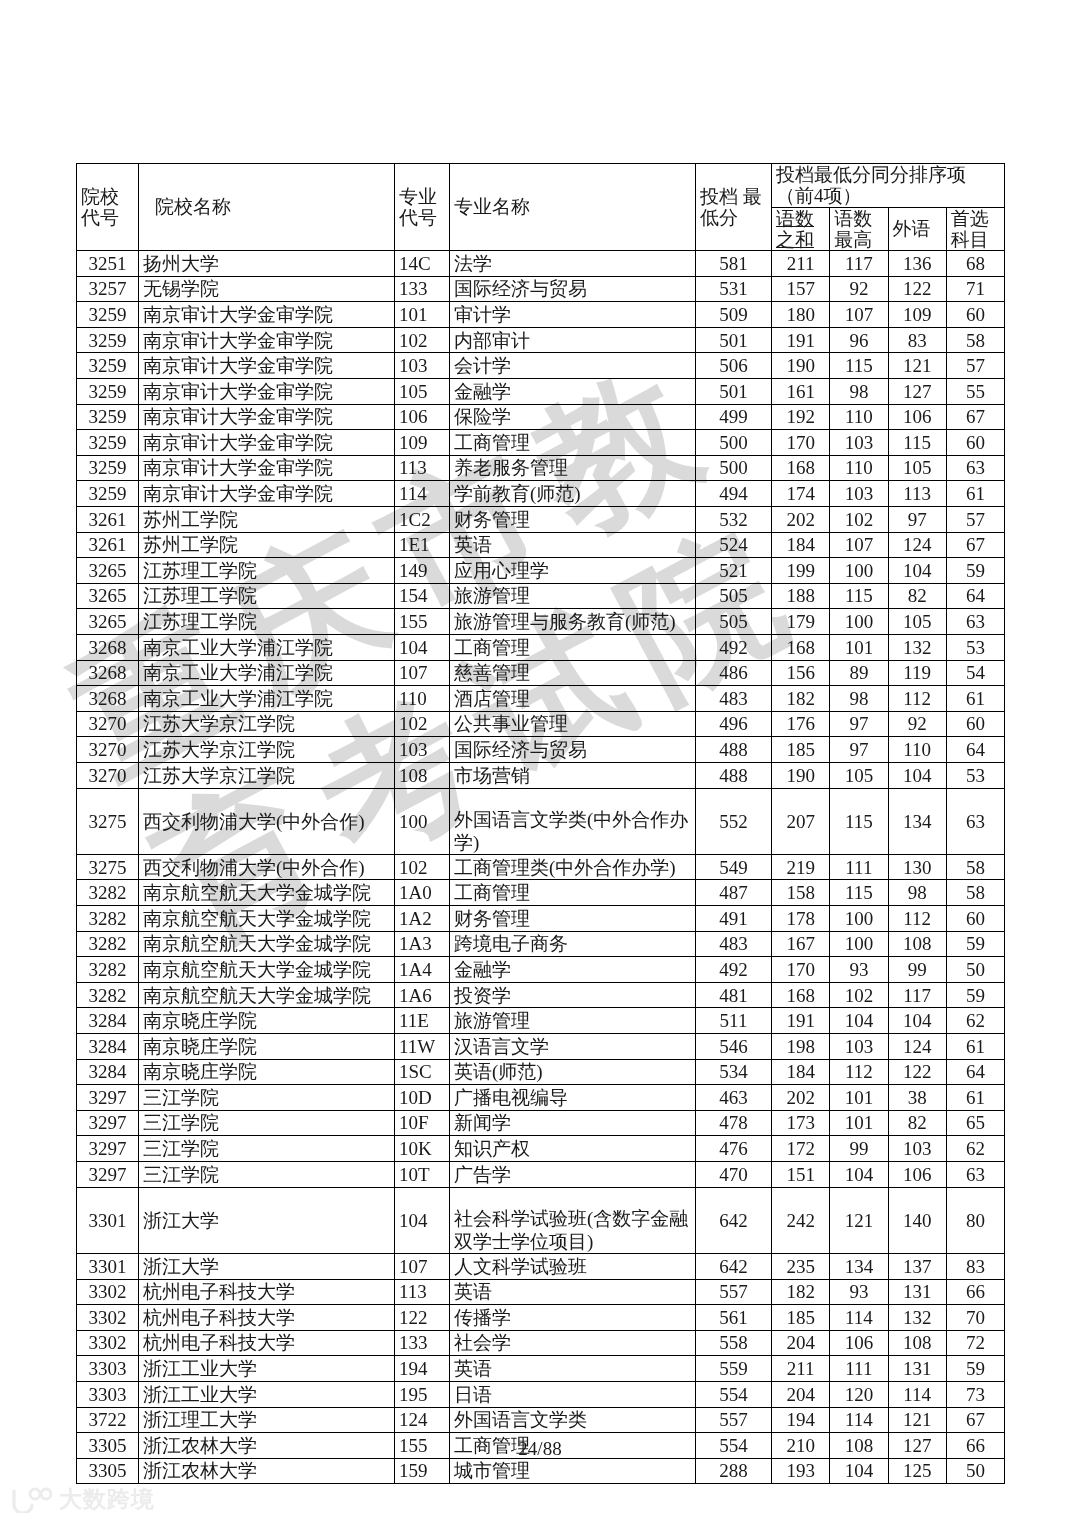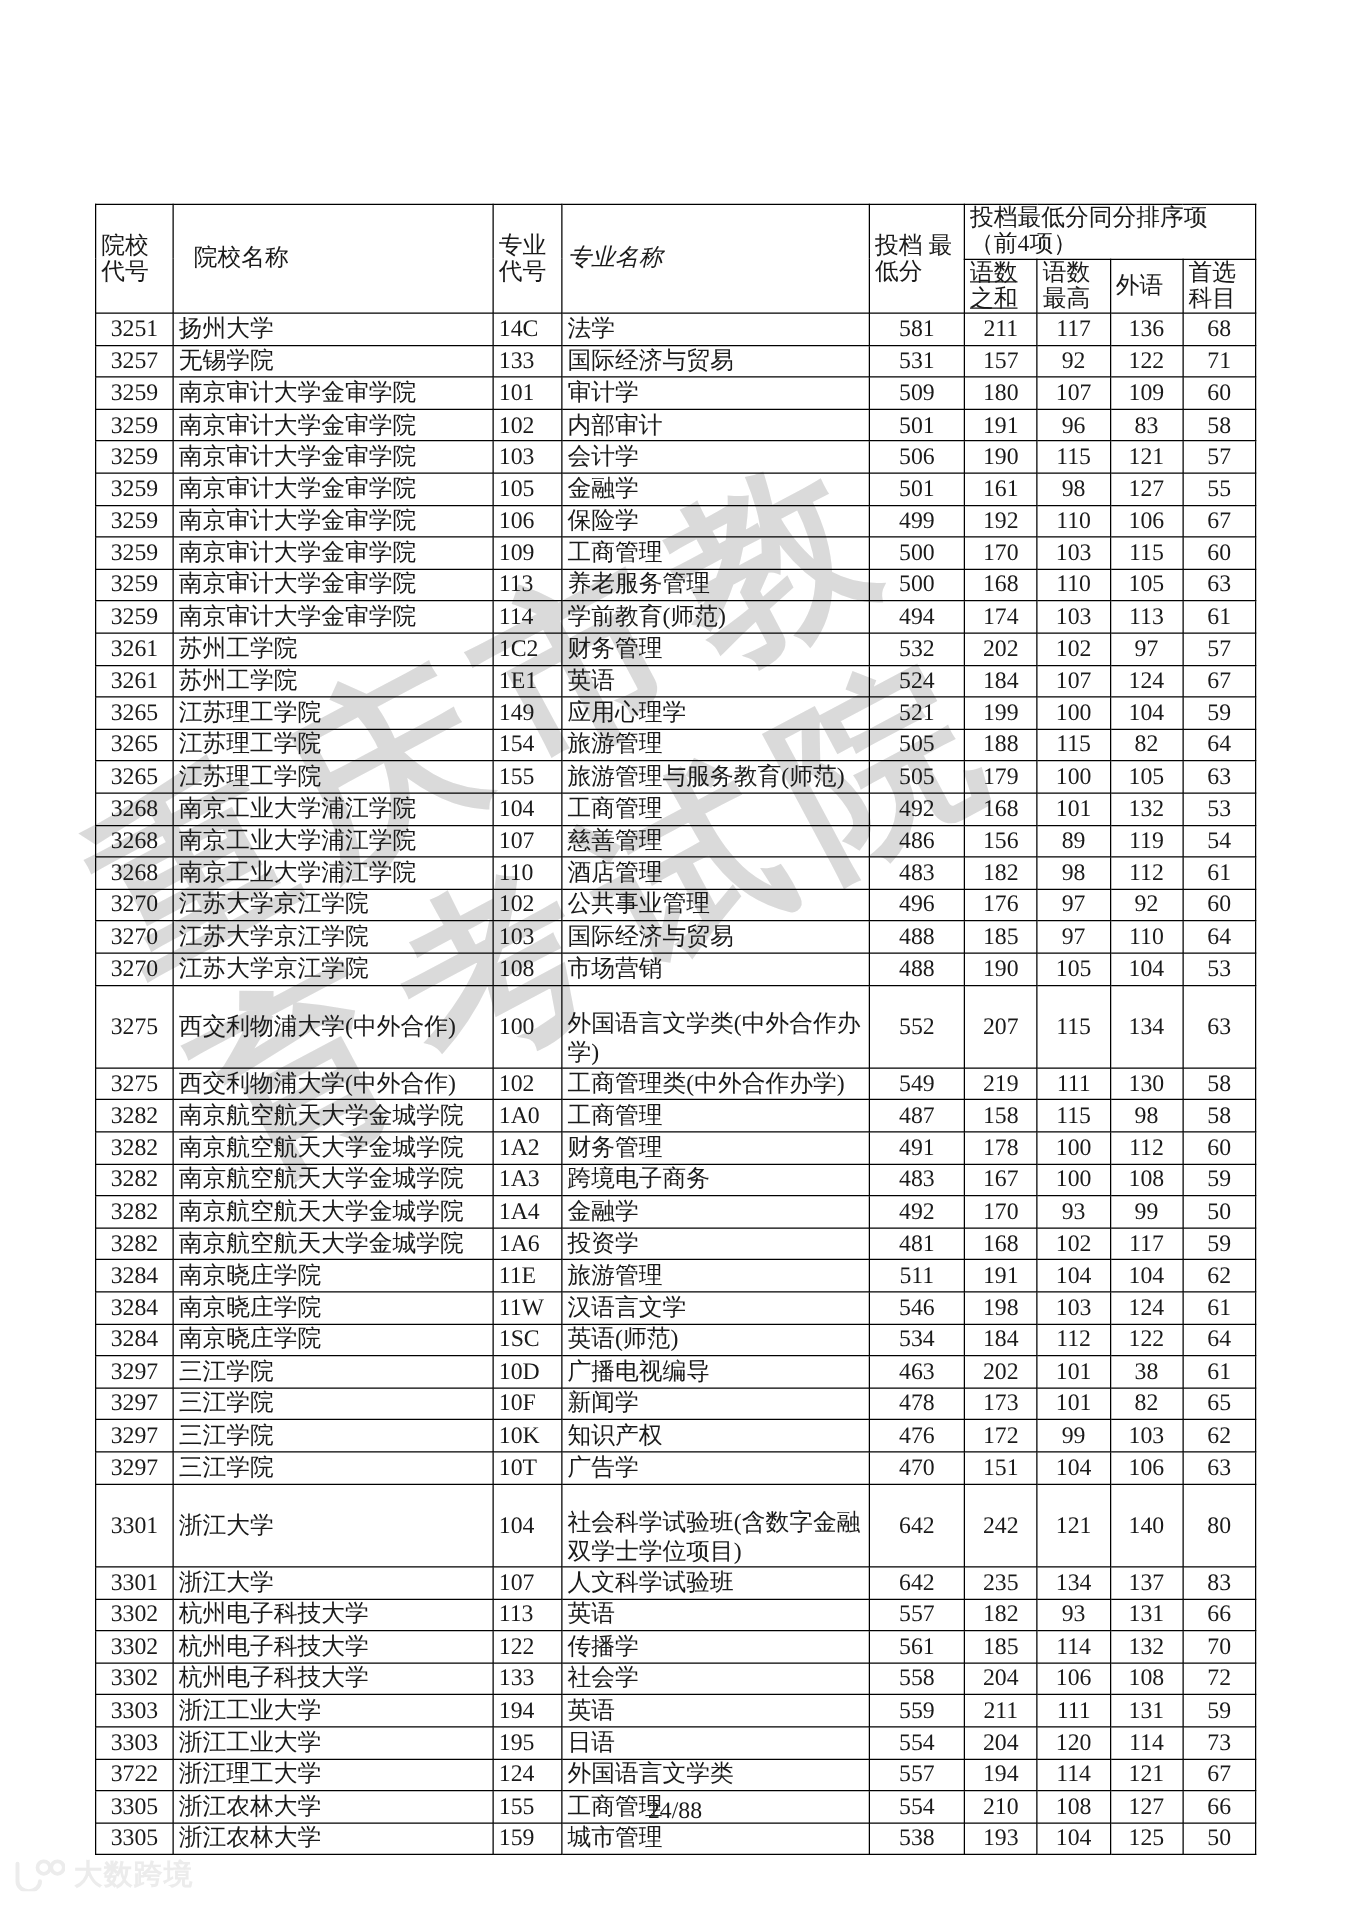--- a/index.html
+++ b/index.html
@@ -141,21 +141,21 @@
 
   <div id="table-wrap">
     <table class="grid">
       <thead>
         <tr>
           <th rowspan="2" style="width:62px;" class="th-vert">院校
 代号</th>
           <th rowspan="2" style="width:256px;padding-left:16px;" class="hdr-left">院校名称</th>
           <th rowspan="2" style="width:55px;" class="th-vert">专业
 代号</th>
-          <th rowspan="2" style="width:246px;font-style:italic;" class="hdr-left">专业名称</th>
+          <th rowspan="2" style="width:246px;" class="hdr-left">专业名称</th>
           <th rowspan="2" style="width:76px;" class="th-vert">投档
 最低分</th>
           <th colspan="4">投档最低分同分排序项
 （前4项）</th>
         </tr>
         <tr>
           <th style="width:58.5px;text-decoration:underline;" class="th-vert">语数
 之和</th>
           <th style="width:58.5px;" class="th-vert">语数
 最高</th>
@@ -647,21 +647,21 @@
             <td class="c-n">210</td>
             <td class="c-n">108</td>
             <td class="c-n">127</td>
             <td class="c-n">66</td>
           </tr>
           <tr>
             <td class="c-code">3305</td>
             <td class="c-school">浙江农林大学</td>
             <td class="c-mcode">159</td>
             <td class="c-major">城市管理</td>
-            <td class="c-score">538</td>
+            <td class="c-score">288</td>
             <td class="c-n">193</td>
             <td class="c-n">104</td>
             <td class="c-n">125</td>
             <td class="c-n">50</td>
           </tr>
         </tbody>
     </table>
   </div>
 
   <div class="page-num">24/88</div>

